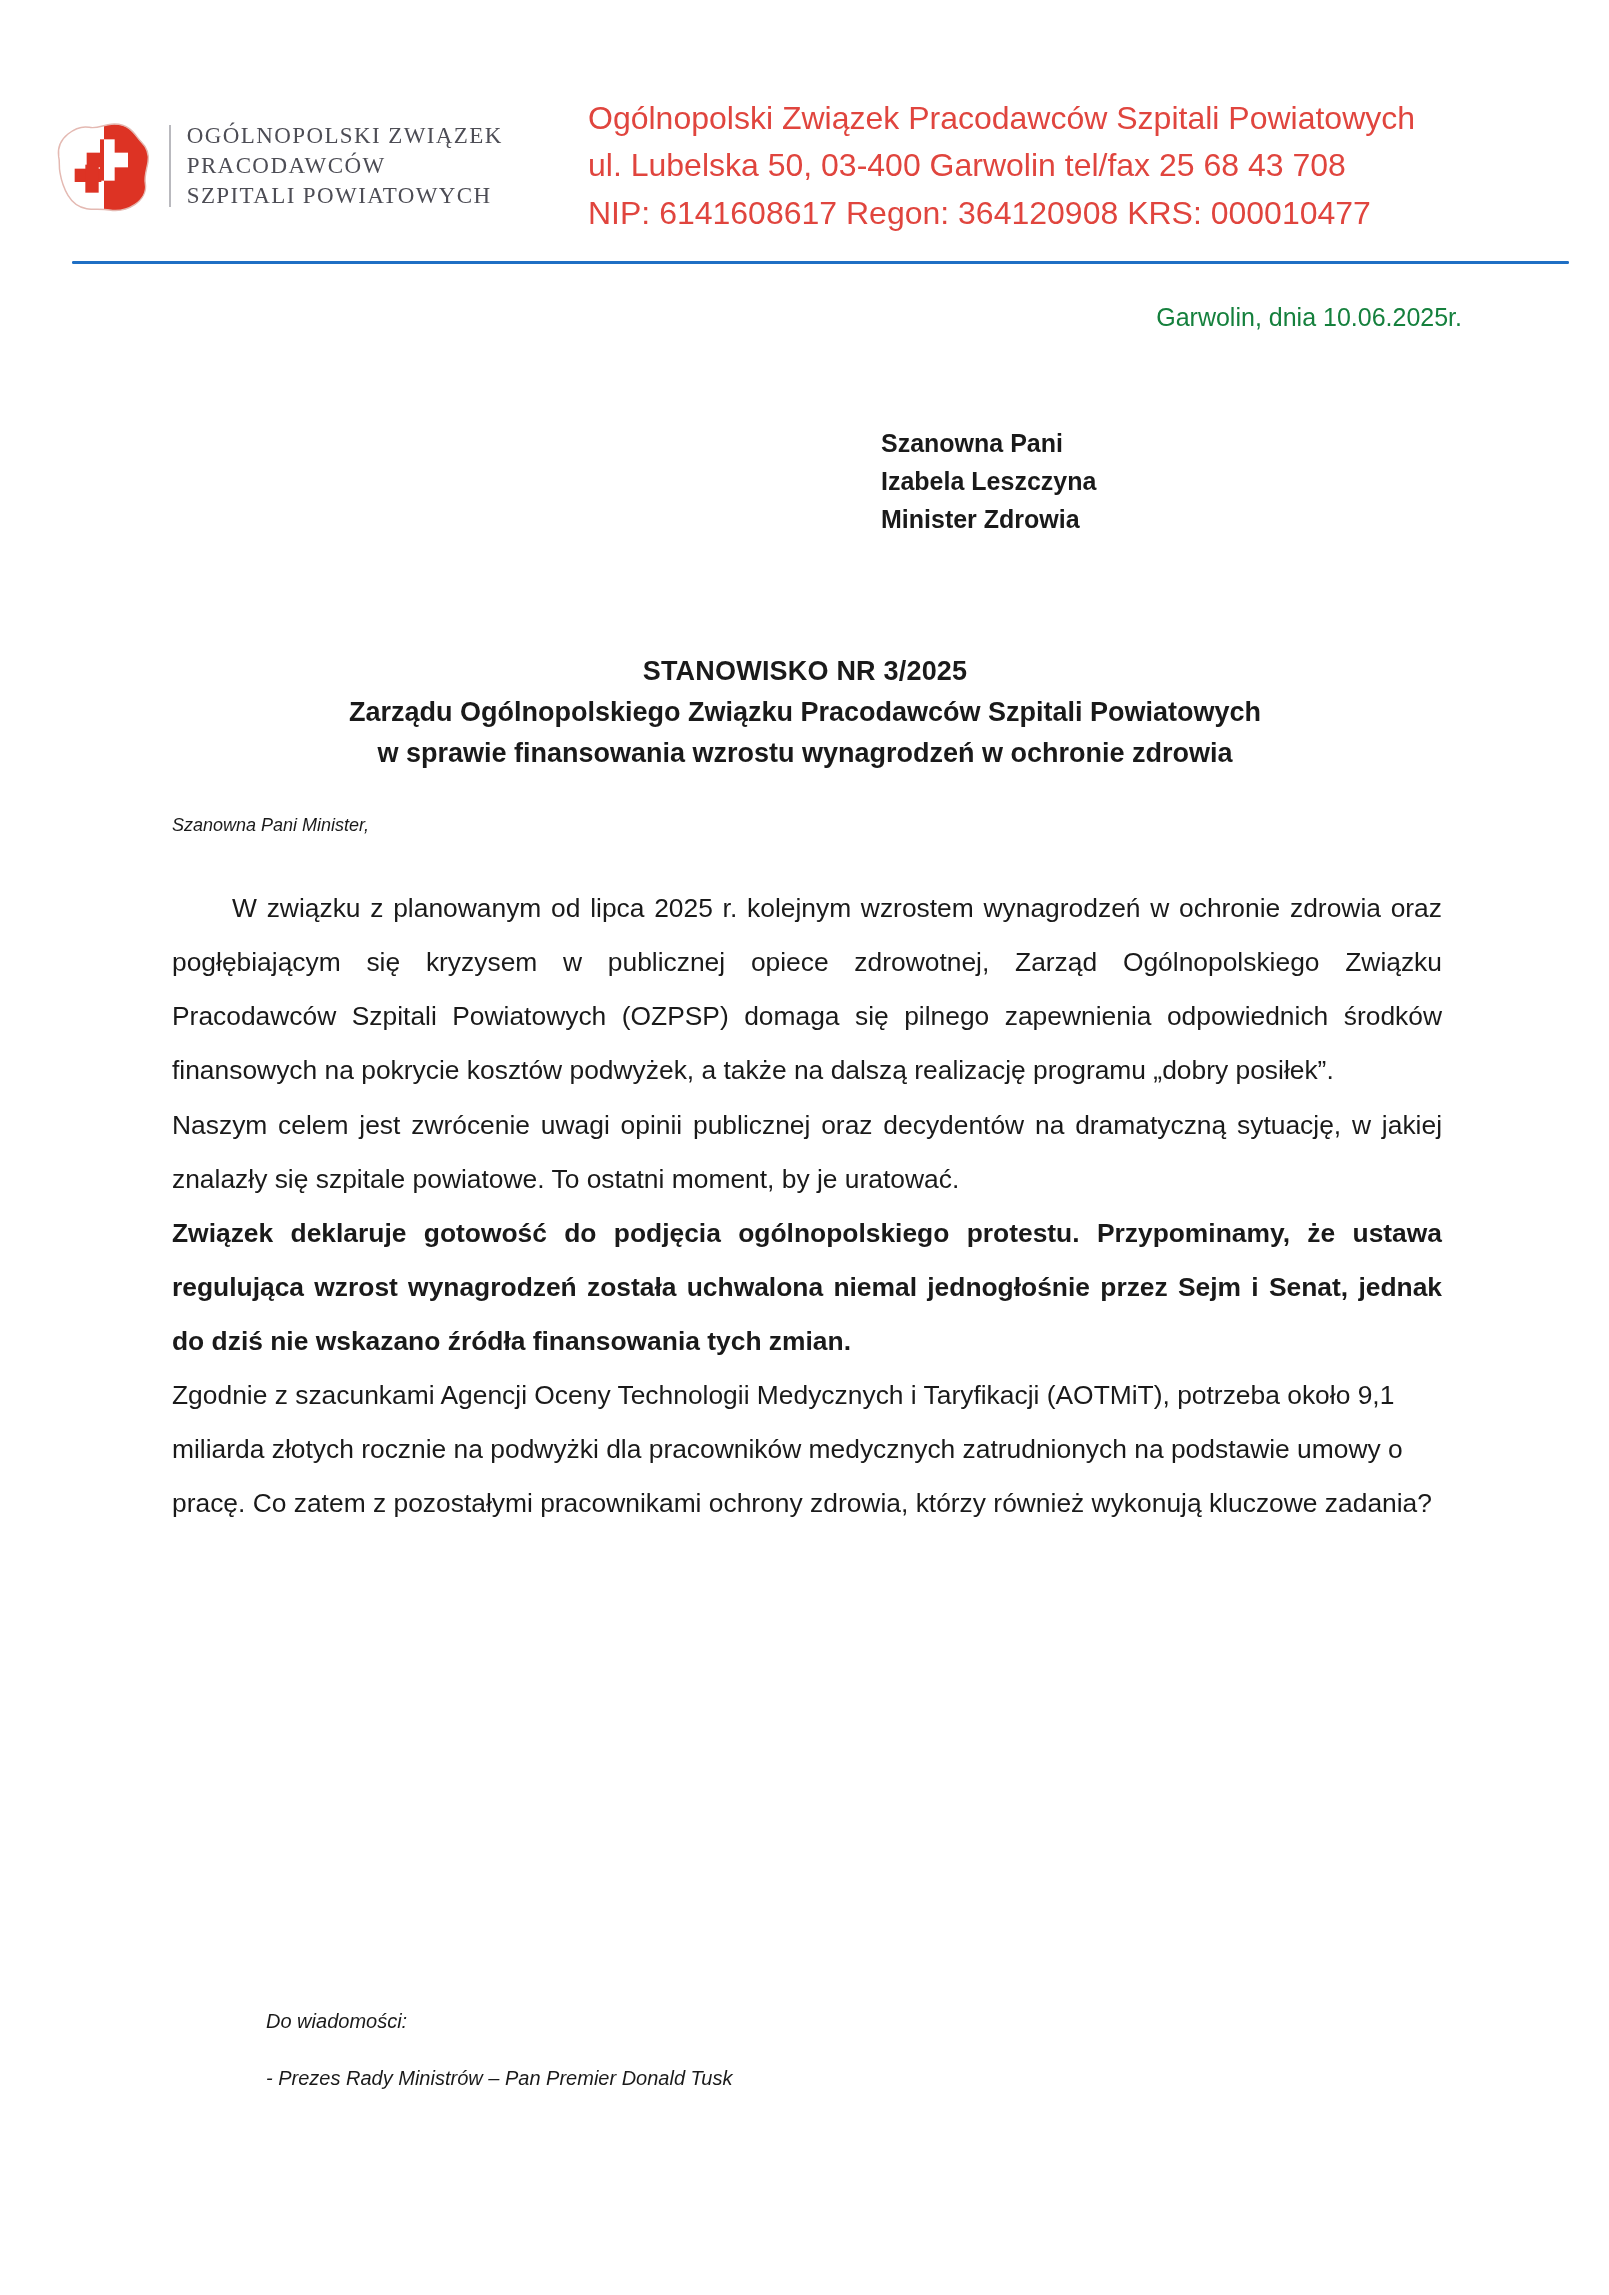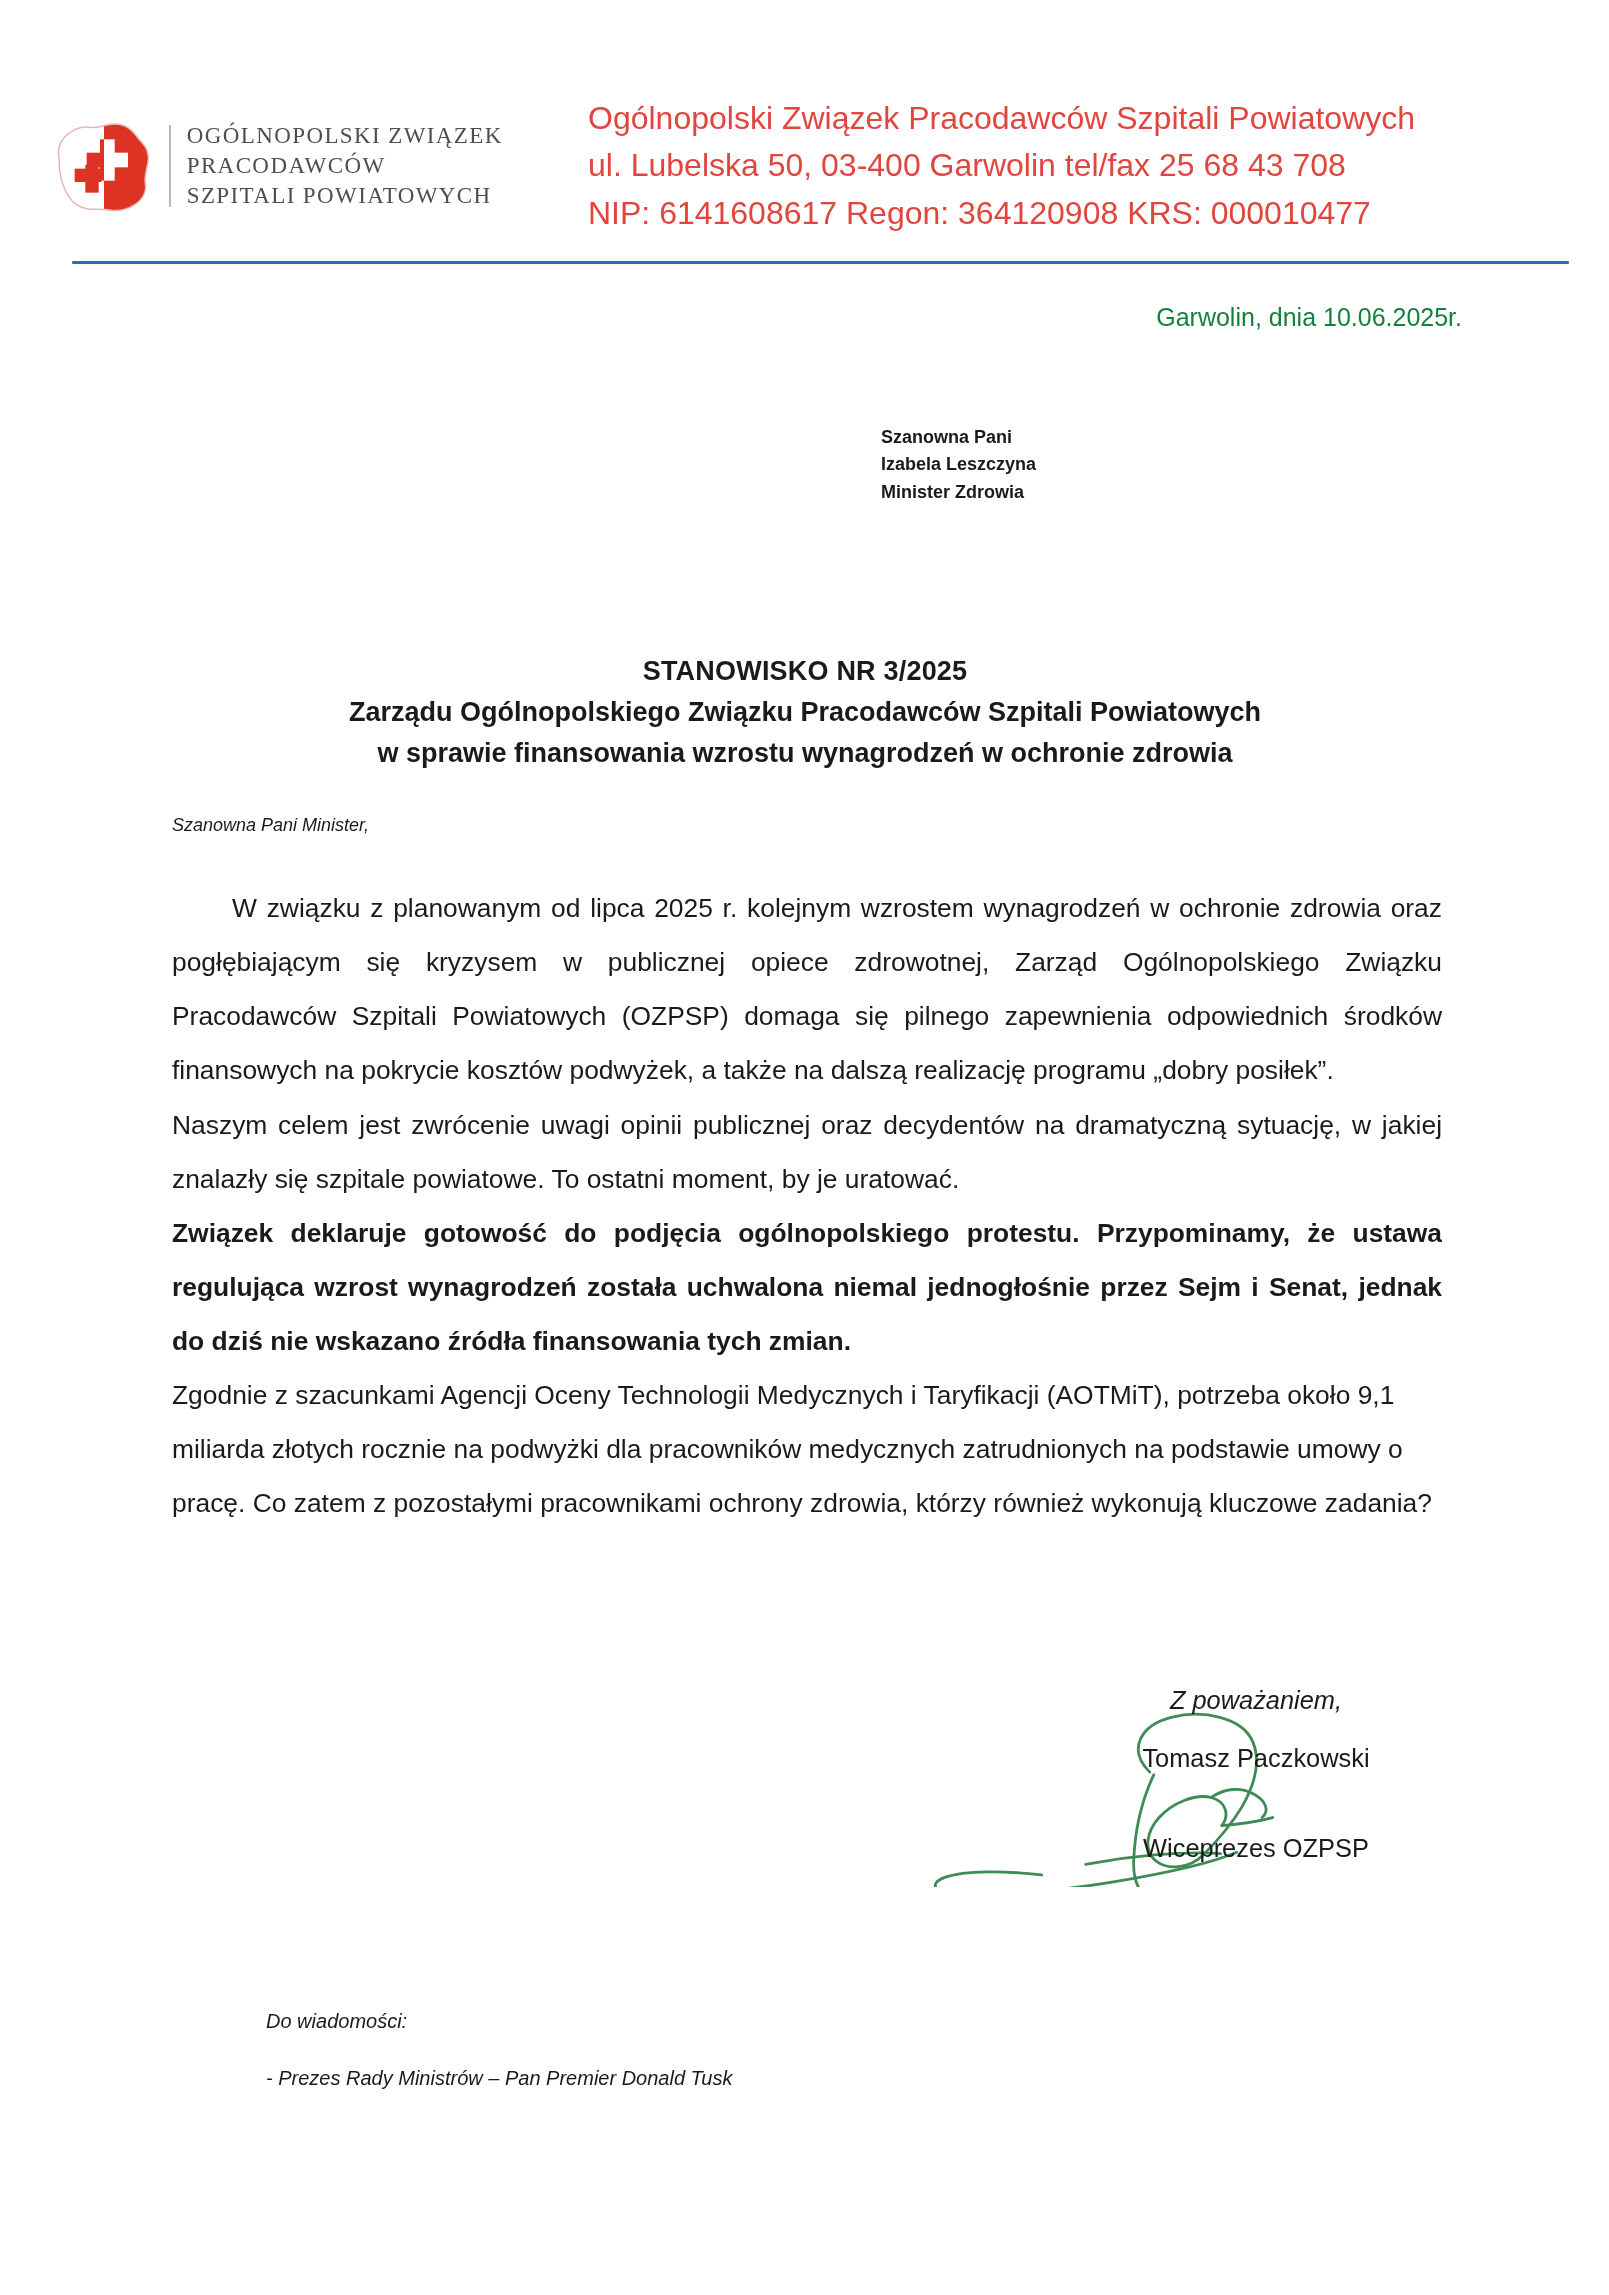--- a/index.html
+++ b/index.html
@@ -91,21 +91,21 @@
     font-size: 25px;
     color: #15803d;
     white-space: nowrap;
   }
 
   
   .addressee {
     position: absolute;
     top: 388px;
     left: 881px;
-    font-size: 18px;
+    font-size: 25px;
     font-weight: bold;
     line-height: 1.52;
     white-space: nowrap;
   }
   .addressee div { display: block; }
 
   
   .doc-title {
     position: absolute;
     top: 615px;
@@ -278,39 +278,20 @@
 
   <div class="salutation">Szanowna Pani Minister,</div>
 
   <div class="body-text">
     <p class="indent">W związku z planowanym od lipca 2025 r. kolejnym wzrostem wynagrodzeń w ochronie zdrowia oraz pogłębiającym się kryzysem w publicznej opiece zdrowotnej, Zarząd Ogólnopolskiego Związku Pracodawców Szpitali Powiatowych (OZPSP) domaga się pilnego zapewnienia odpowiednich środków finansowych na pokrycie kosztów podwyżek, a także na dalszą realizację programu „dobry posiłek”.</p>
     <p>Naszym celem jest zwrócenie uwagi opinii publicznej oraz decydentów na dramatyczną sytuację, w jakiej znalazły się szpitale powiatowe. To ostatni moment, by je uratować.</p>
     <p class="bold">Związek deklaruje gotowość do podjęcia ogólnopolskiego protestu. Przypominamy, że ustawa regulująca wzrost wynagrodzeń została uchwalona niemal jednogłośnie przez Sejm i Senat, jednak do dziś nie wskazano źródła finansowania tych zmian.</p>
     <p>Zgodnie z szacunkami Agencji Oceny Technologii Medycznych i Taryfikacji (AOTMiT), potrzeba około 9,1 miliarda złotych rocznie na podwyżki dla pracowników medycznych zatrudnionych na podstawie umowy o pracę. Co zatem z pozostałymi pracownikami ochrony zdrowia, którzy również wykonują kluczowe zadania?</p>
   </div>
 
-  <div class="signature">
-    <svg class="sig-ink" viewBox="0 0 780 280" aria-hidden="true">
-      <g fill="none" stroke="#3e8b56" stroke-width="4.2" stroke-linecap="round" stroke-linejoin="round">
-        <path d="M332,108 C298,74 318,38 364,26 C412,14 470,26 486,62
-                 C500,94 486,132 470,160 C452,190 430,214 412,232
-                 C392,252 358,256 340,240 C322,224 328,196 346,176
-                 C366,154 400,140 424,146 C446,152 452,172 440,188"></path>
-        <path d="M338,112 C320,150 310,196 308,238 C306,276 320,300 348,300"></path>
-        <path d="M424,146 C444,132 468,130 486,140 C506,150 512,166 500,176"></path>
-        <path d="M440,188 C466,186 494,182 516,176"></path>
-        <path d="M170,262 C118,256 56,254 24,266 C0,276 10,288 44,290
-                 C100,294 196,286 280,272 C364,258 430,242 462,228"></path>
-        <path d="M236,246 C300,234 378,226 438,230"></path>
-      </g>
-    </svg>
-    <span class="sig-regards">Z poważaniem,</span>
-    <span class="sig-name">Tomasz Paczkowski</span>
-    <span class="sig-role">Wiceprezes OZPSP</span>
-  </div>
 
   <div class="cc-block">
     <span class="cc-title">Do wiadomości:</span>
     <span class="cc-item">- Prezes Rady Ministrów – Pan Premier Donald Tusk</span>
   </div>
 
 </div>
 
 
 </body></html>

